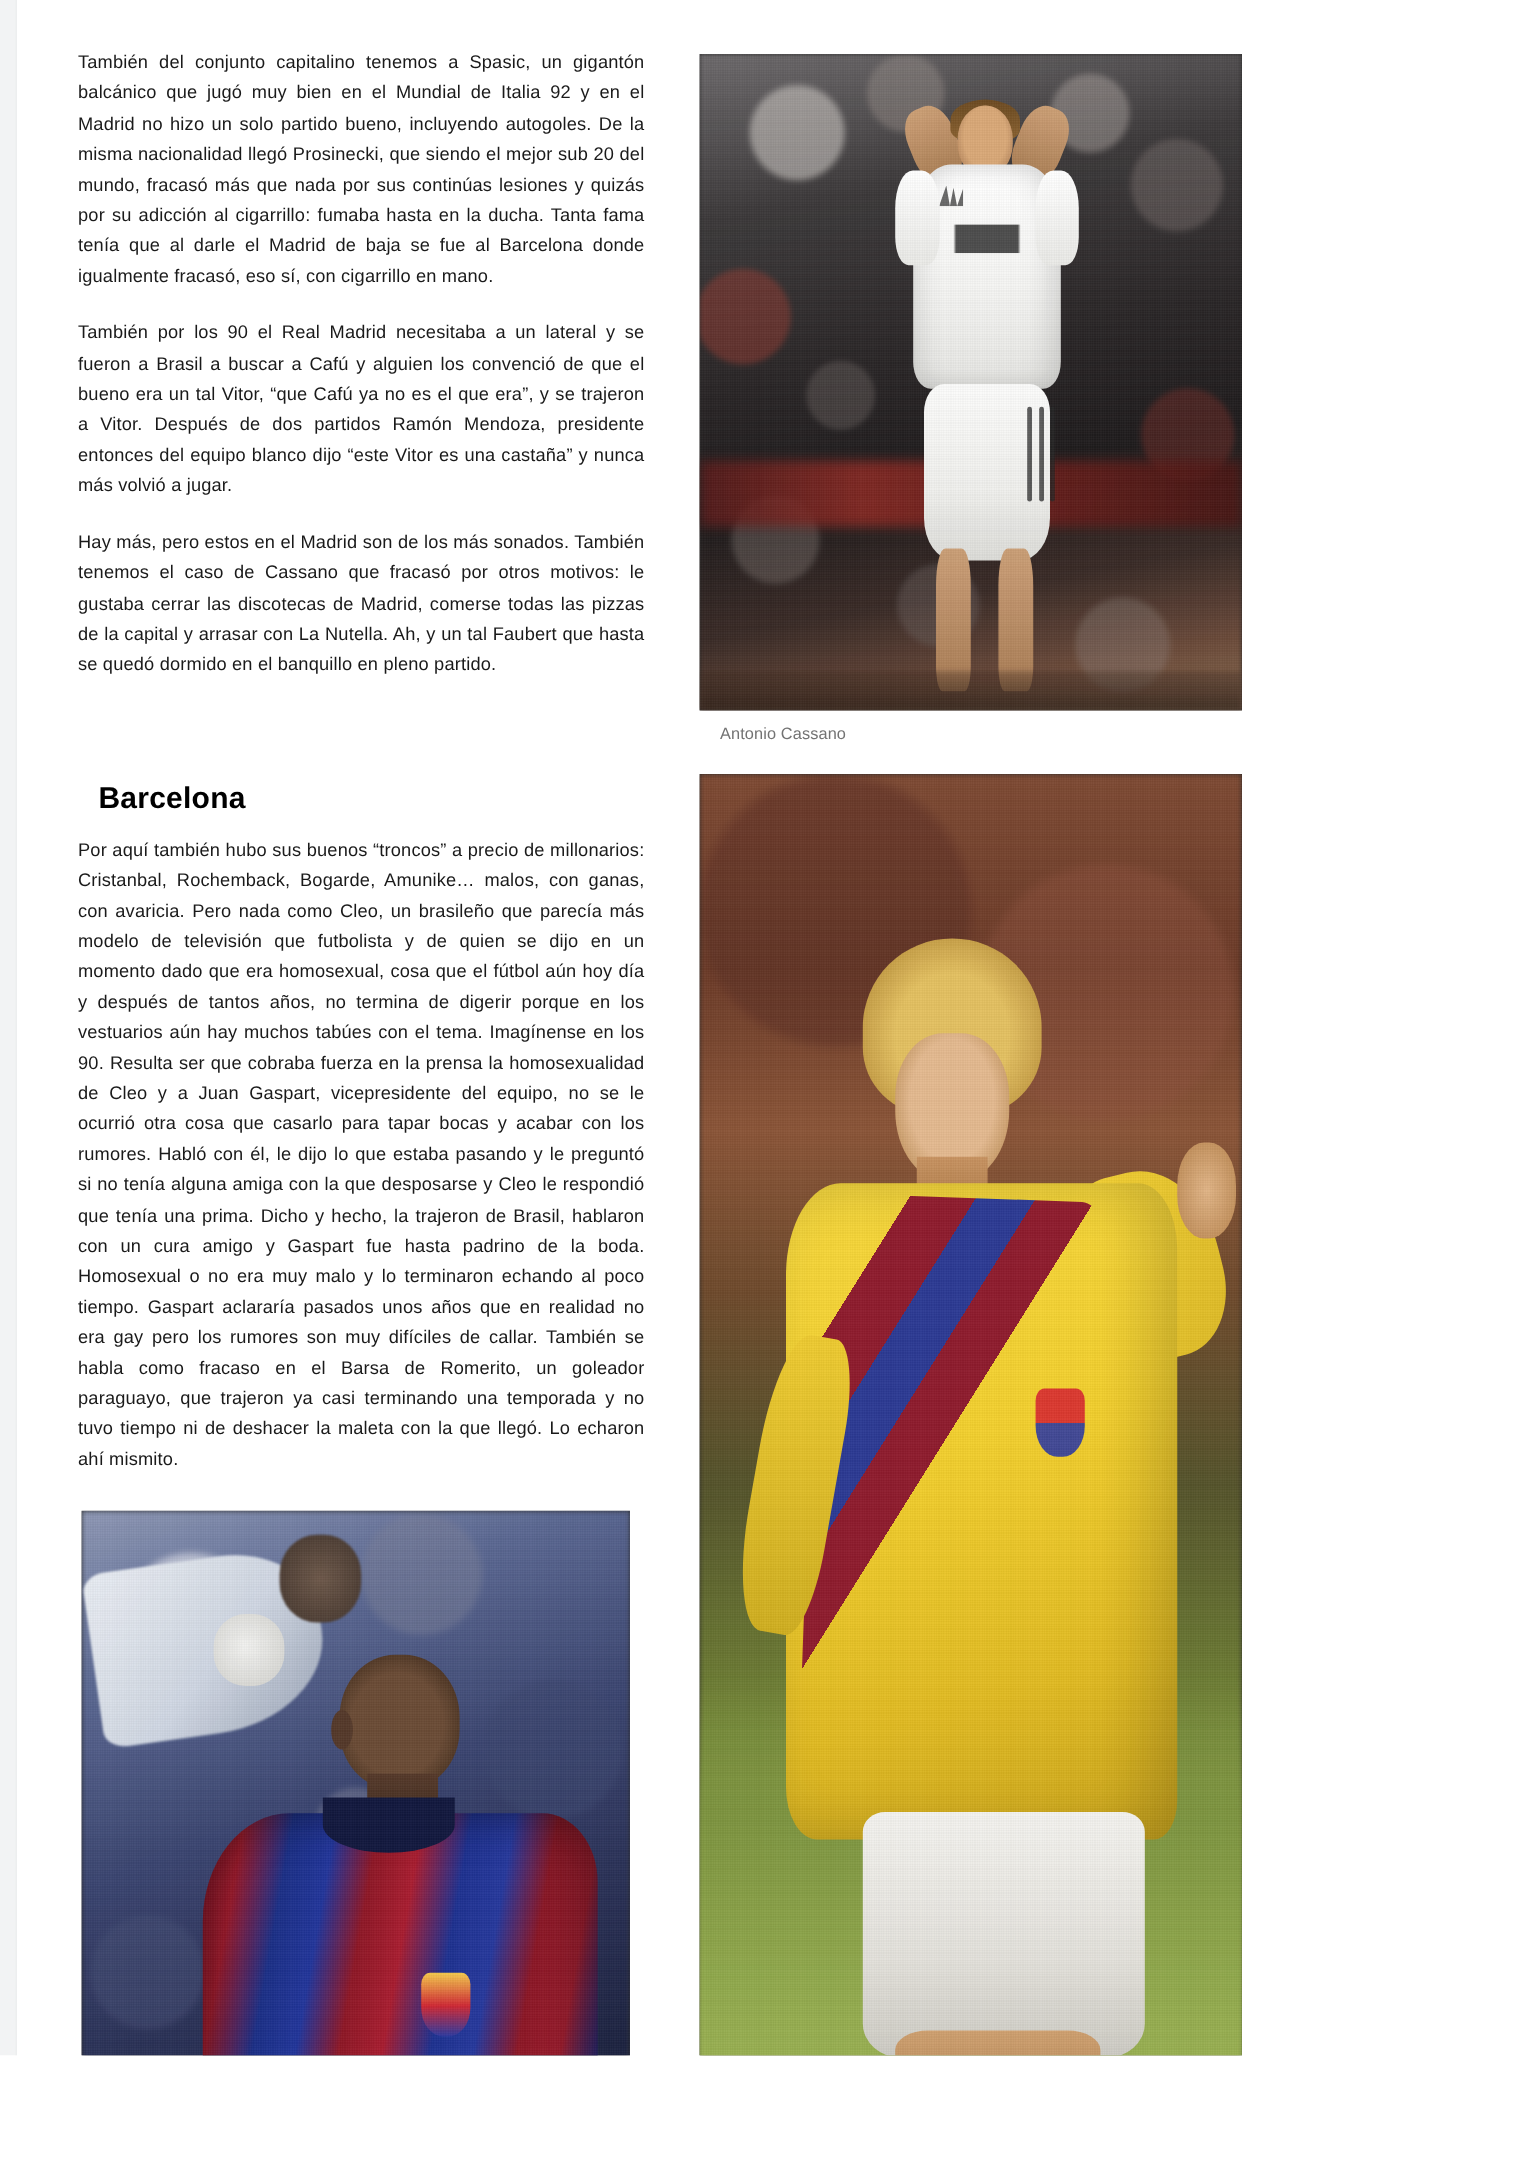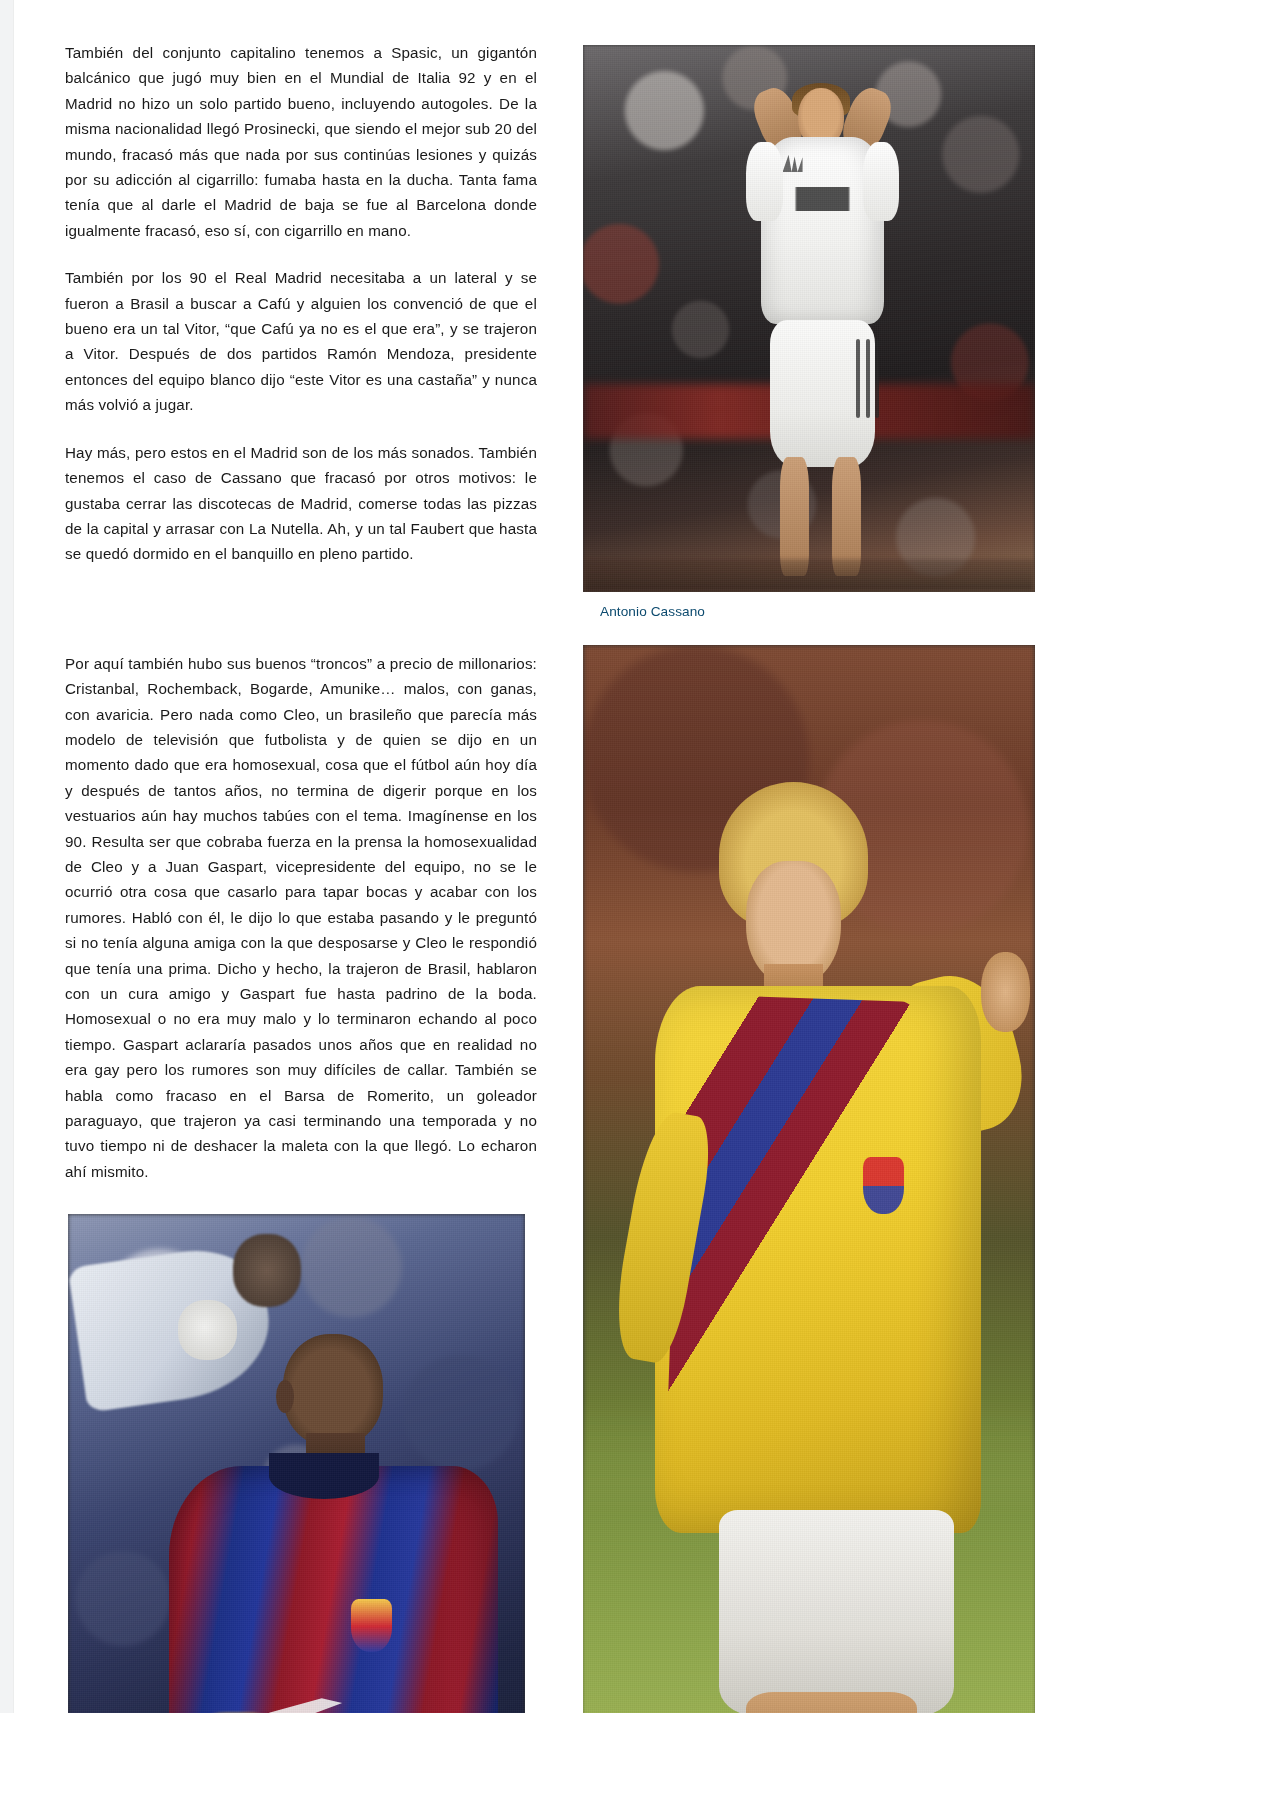--- a/index.html
+++ b/index.html
@@ -54,21 +54,21 @@
     margin: 0 0 16px 17px;
     font-size: 25px;
     font-weight: 700;
     letter-spacing: 0.2px;
     color: #000000;
   }
 
   .caption {
     font-size: 13.6px;
     line-height: 18px;
-    color: #0c4a6e;
+    color: #737373;
     margin-top: 11px;
     letter-spacing: 0.1px;
   }
 
   .photo {
     position: relative;
     overflow: hidden;
     background: #2b2b2b;
   }
   .photo .layer { position: absolute; inset: 0; }
@@ -333,20 +333,21 @@
 
   <div class="left-strip"></div>
 
   <div class="col-left">
     <p class="body">También del conjunto capitalino tenemos a Spasic, un gigantón balcánico que jugó muy bien en el Mundial de Italia 92 y en el Madrid no hizo un solo partido bueno, incluyendo autogoles. De la misma nacionalidad llegó Prosinecki, que siendo el mejor sub 20 del mundo, fracasó más que nada por sus continúas lesiones y quizás por su adicción al cigarrillo: fumaba hasta en la ducha. Tanta fama tenía que al darle el Madrid de baja se fue al Barcelona donde igualmente fracasó, eso sí, con cigarrillo en mano.</p>
     <p class="body">También por los 90 el Real Madrid necesitaba a un lateral y se fueron a Brasil a buscar a Cafú y alguien los convenció de que el bueno era un tal Vitor, “que Cafú ya no es el que era”, y se trajeron a Vitor. Después de dos partidos Ramón Mendoza, presidente entonces del equipo blanco dijo “este Vitor es una castaña” y nunca más volvió a jugar.</p>
     <p class="body">Hay más, pero estos en el Madrid son de los más sonados. También tenemos el caso de Cassano que fracasó por otros motivos: le gustaba cerrar las discotecas de Madrid, comerse todas las pizzas de la capital y arrasar con La Nutella. Ah, y un tal Faubert que hasta se quedó dormido en el banquillo en pleno partido.</p>
 
     <div style="height:62px"></div>
 
+    <h2 class="section">Barcelona</h2>
 
     <p class="body">Por aquí también hubo sus buenos “troncos” a precio de millonarios: Cristanbal, Rochemback, Bogarde, Amunike… malos, con ganas, con avaricia. Pero nada como Cleo, un brasileño que parecía más modelo de televisión que futbolista y de quien se dijo en un momento dado que era homosexual, cosa que el fútbol aún hoy día y después de tantos años, no termina de digerir porque en los vestuarios aún hay muchos tabúes con el tema. Imagínense en los 90. Resulta ser que cobraba fuerza en la prensa la homosexualidad de Cleo y a Juan Gaspart, vicepresidente del equipo, no se le ocurrió otra cosa que casarlo para tapar bocas y acabar con los rumores. Habló con él, le dijo lo que estaba pasando y le preguntó si no tenía alguna amiga con la que desposarse y Cleo le respondió que tenía una prima. Dicho y hecho, la trajeron de Brasil, hablaron con un cura amigo y Gaspart fue hasta padrino de la boda. Homosexual o no era muy malo y lo terminaron echando al poco tiempo. Gaspart aclararía pasados unos años que en realidad no era gay pero los rumores son muy difíciles de callar. También se habla como fracaso en el Barsa de Romerito, un goleador paraguayo, que trajeron ya casi terminando una temporada y no tuvo tiempo ni de deshacer la maleta con la que llegó. Lo echaron ahí mismito.</p>
 
     <figure style="margin:30px 0 0 3px;width:457px;">
       <div class="photo ph-bogarde">
         <div class="layer bg-crowd"></div>
         <div class="bg-manarm"></div>
         <div class="bg-hand"></div>
         <div class="bg-head2"></div>
         <div class="bg-head"></div>

